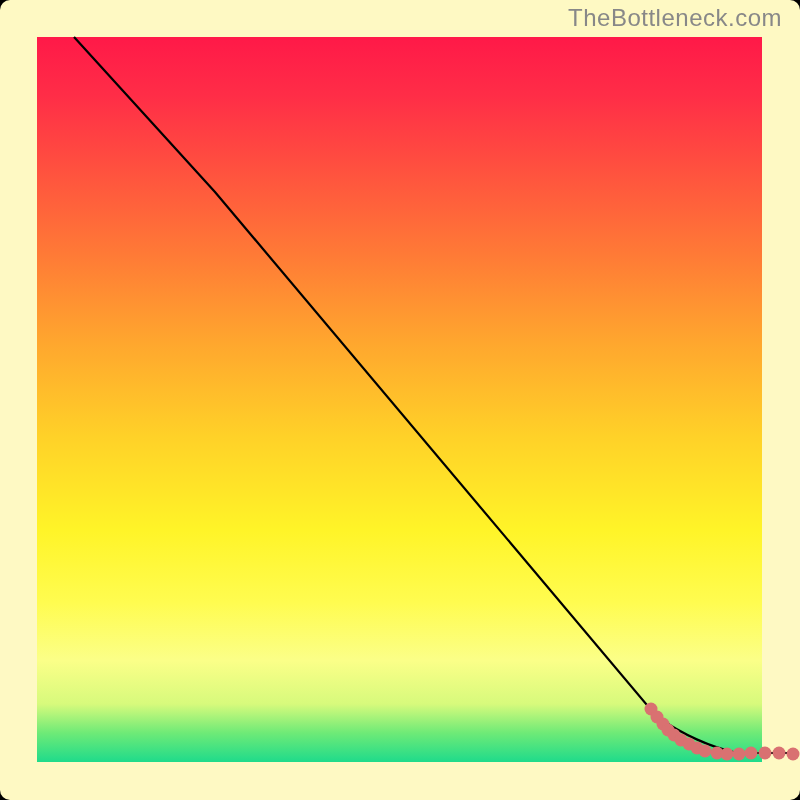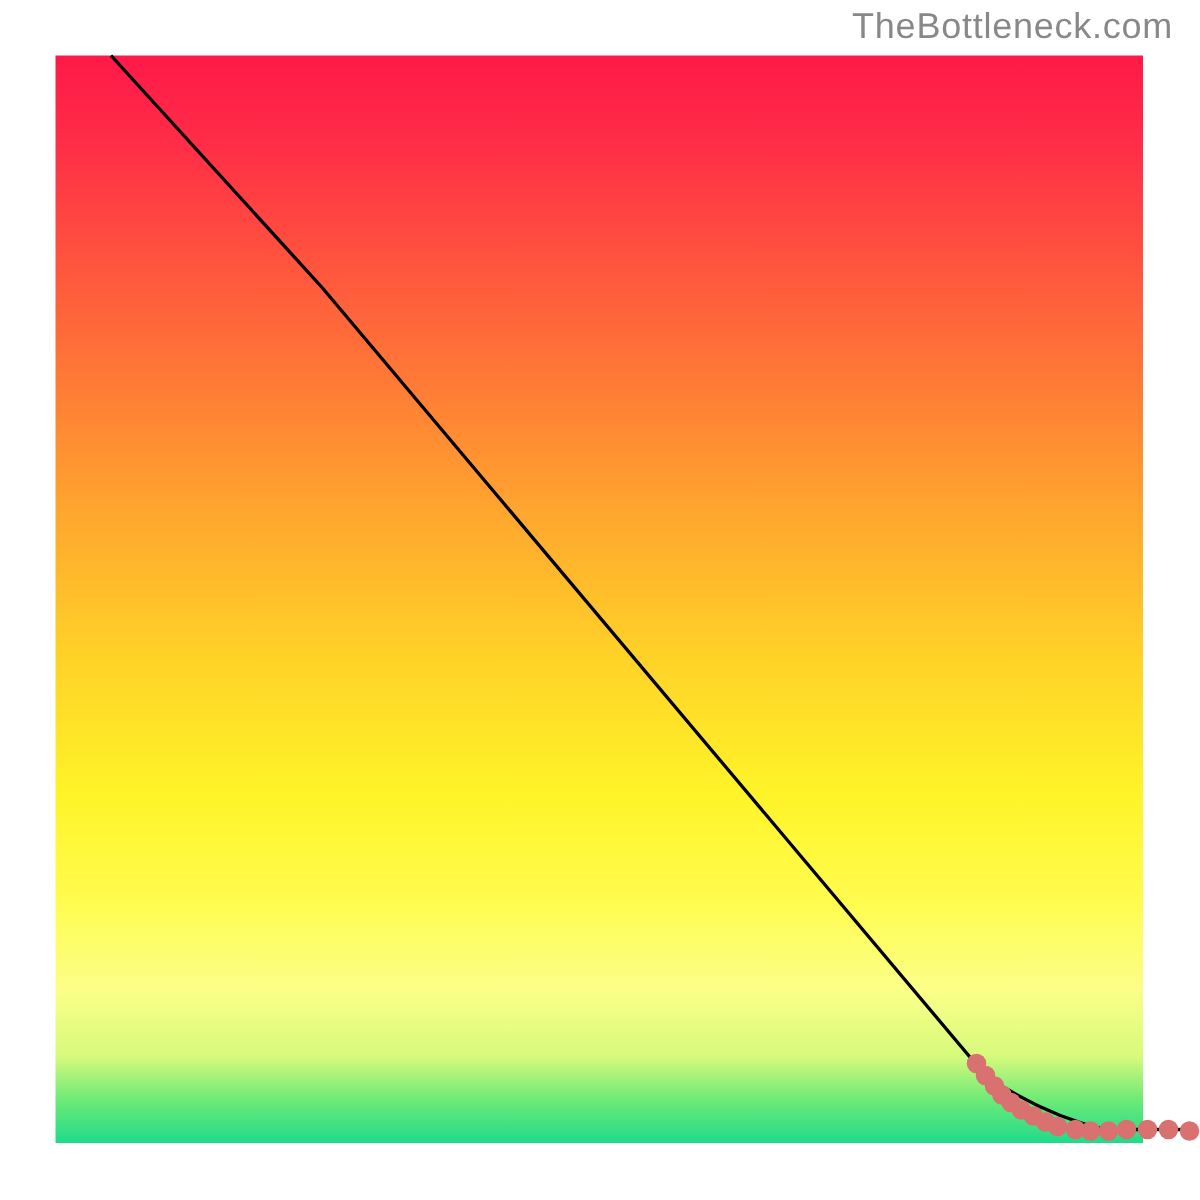--- a/index.html
+++ b/index.html
@@ -8,21 +8,22 @@
     width: 800px;
     height: 800px;
     background: #000;
     font-family: Arial, Helvetica, sans-serif;
     overflow: hidden;
   }
   .frame {
     position: relative;
     width: 800px;
     height: 800px;
-    background: #ffffff;
+    background: #fef9c3;
+    border-radius: 10px;
   }
   .watermark {
     position: absolute;
     top: 4px;
     right: 18px;
     color: #888;
     font-size: 24px;
     font-weight: 400;
     letter-spacing: 0.5px;
     z-index: 10;

